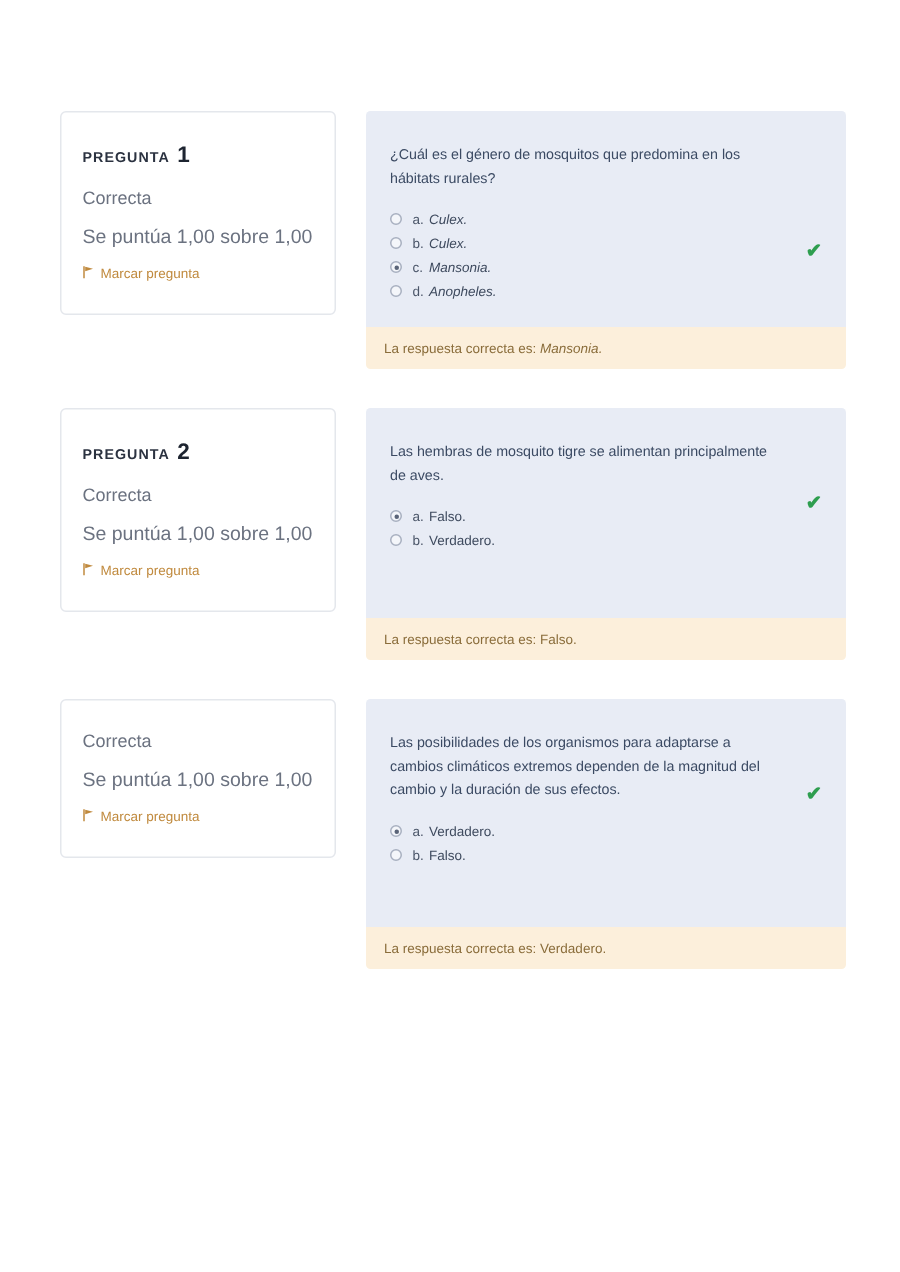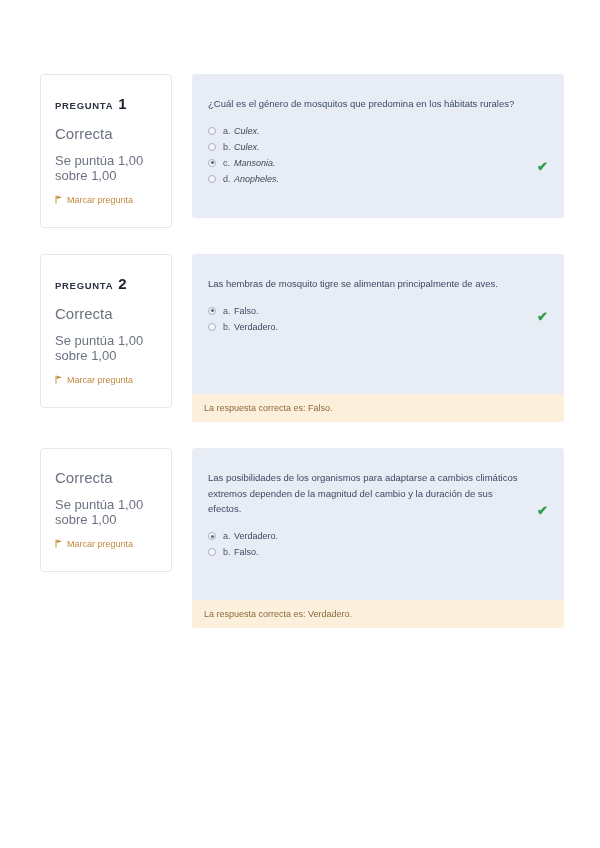--- a/index.html
+++ b/index.html
@@ -27,21 +27,21 @@
     left: 40px;
     width: 524px;
   }
   .question-row {
     display: flex;
     align-items: flex-start;
     margin-bottom: 26px;
   }
   
   .info-card {
-    width: 132px;
+    width: 184px;
     box-sizing: border-box;
     background: #ffffff;
     border: 1px solid #e4e7ec;
     border-radius: 4px;
     padding: 20px 14px 22px 14px;
     flex: 0 0 auto;
   }
   .q-number-line {
     margin: 0 0 12px 0;
     white-space: nowrap;
@@ -54,21 +54,21 @@
     text-transform: uppercase;
   }
   .q-number-value {
     font-size: 15px;
     font-weight: bold;
     color: #1d2430;
     margin-left: 5px;
     vertical-align: baseline;
   }
   .q-state {
-    font-size: 15px;
+    font-size: 12px;
     color: #6b7280;
     margin: 0 0 11px 0;
   }
   .q-grade {
     font-size: 13px;
     color: #6b7280;
     margin: 0 0 12px 0;
   }
   .flag-link {
     display: flex;
@@ -207,20 +207,21 @@
                 <span class="answer-letter">c.</span>
                 <span class="answer-text italic">Mansonia.</span>
               </li>
               <li class="answer">
                 <span class="radio"></span>
                 <span class="answer-letter">d.</span>
                 <span class="answer-text italic">Anopheles.</span>
               </li>
             </ul>
           </div>
+          <div class="feedback"><span>La respuesta correcta es: </span><span class="emph">Mansonia.</span></div>
         </div>
       </div>
       <div class="question-row">
         <div class="info-card">
           <div class="q-number-line"><span class="q-number-label">PREGUNTA</span><span class="q-number-value">2</span></div>
           <div class="q-state">Correcta</div>
           <div class="q-grade">Se puntúa 1,00 sobre 1,00</div>
           <div class="flag-link">
             <span class="flag-icon">
               <svg width="8" height="9" viewBox="0 0 8 9" xmlns="http://www.w3.org/2000/svg">

